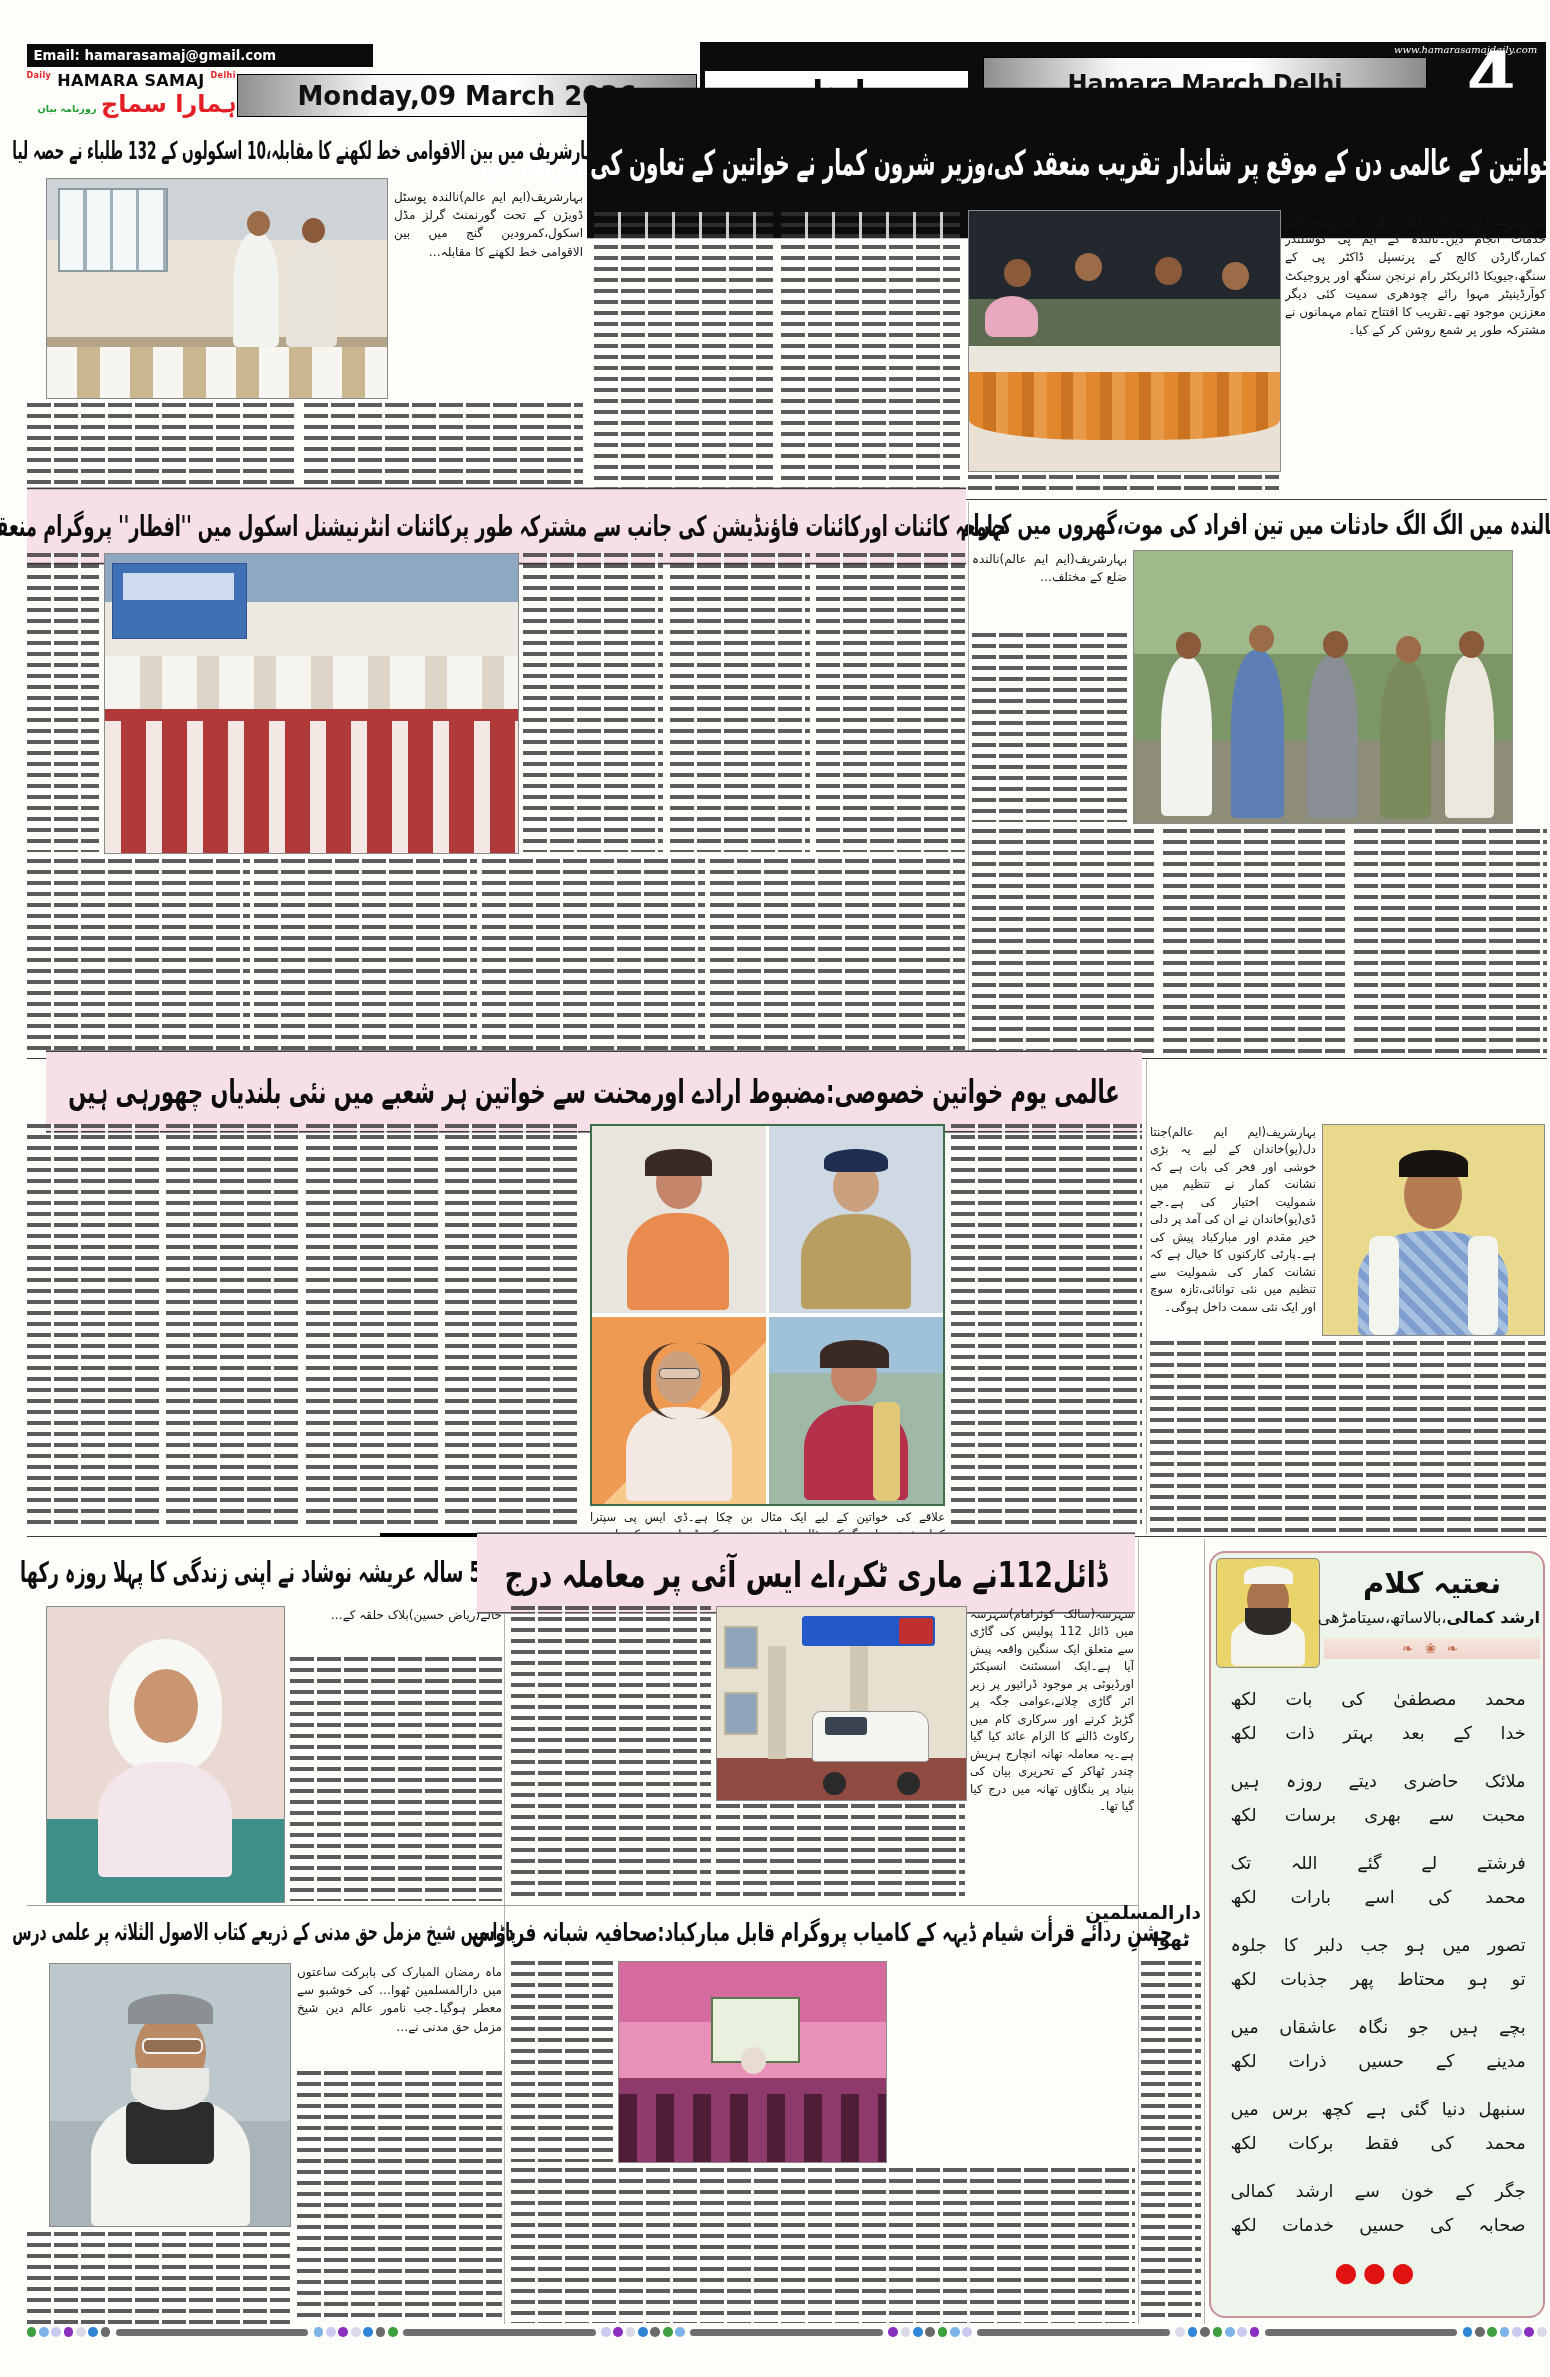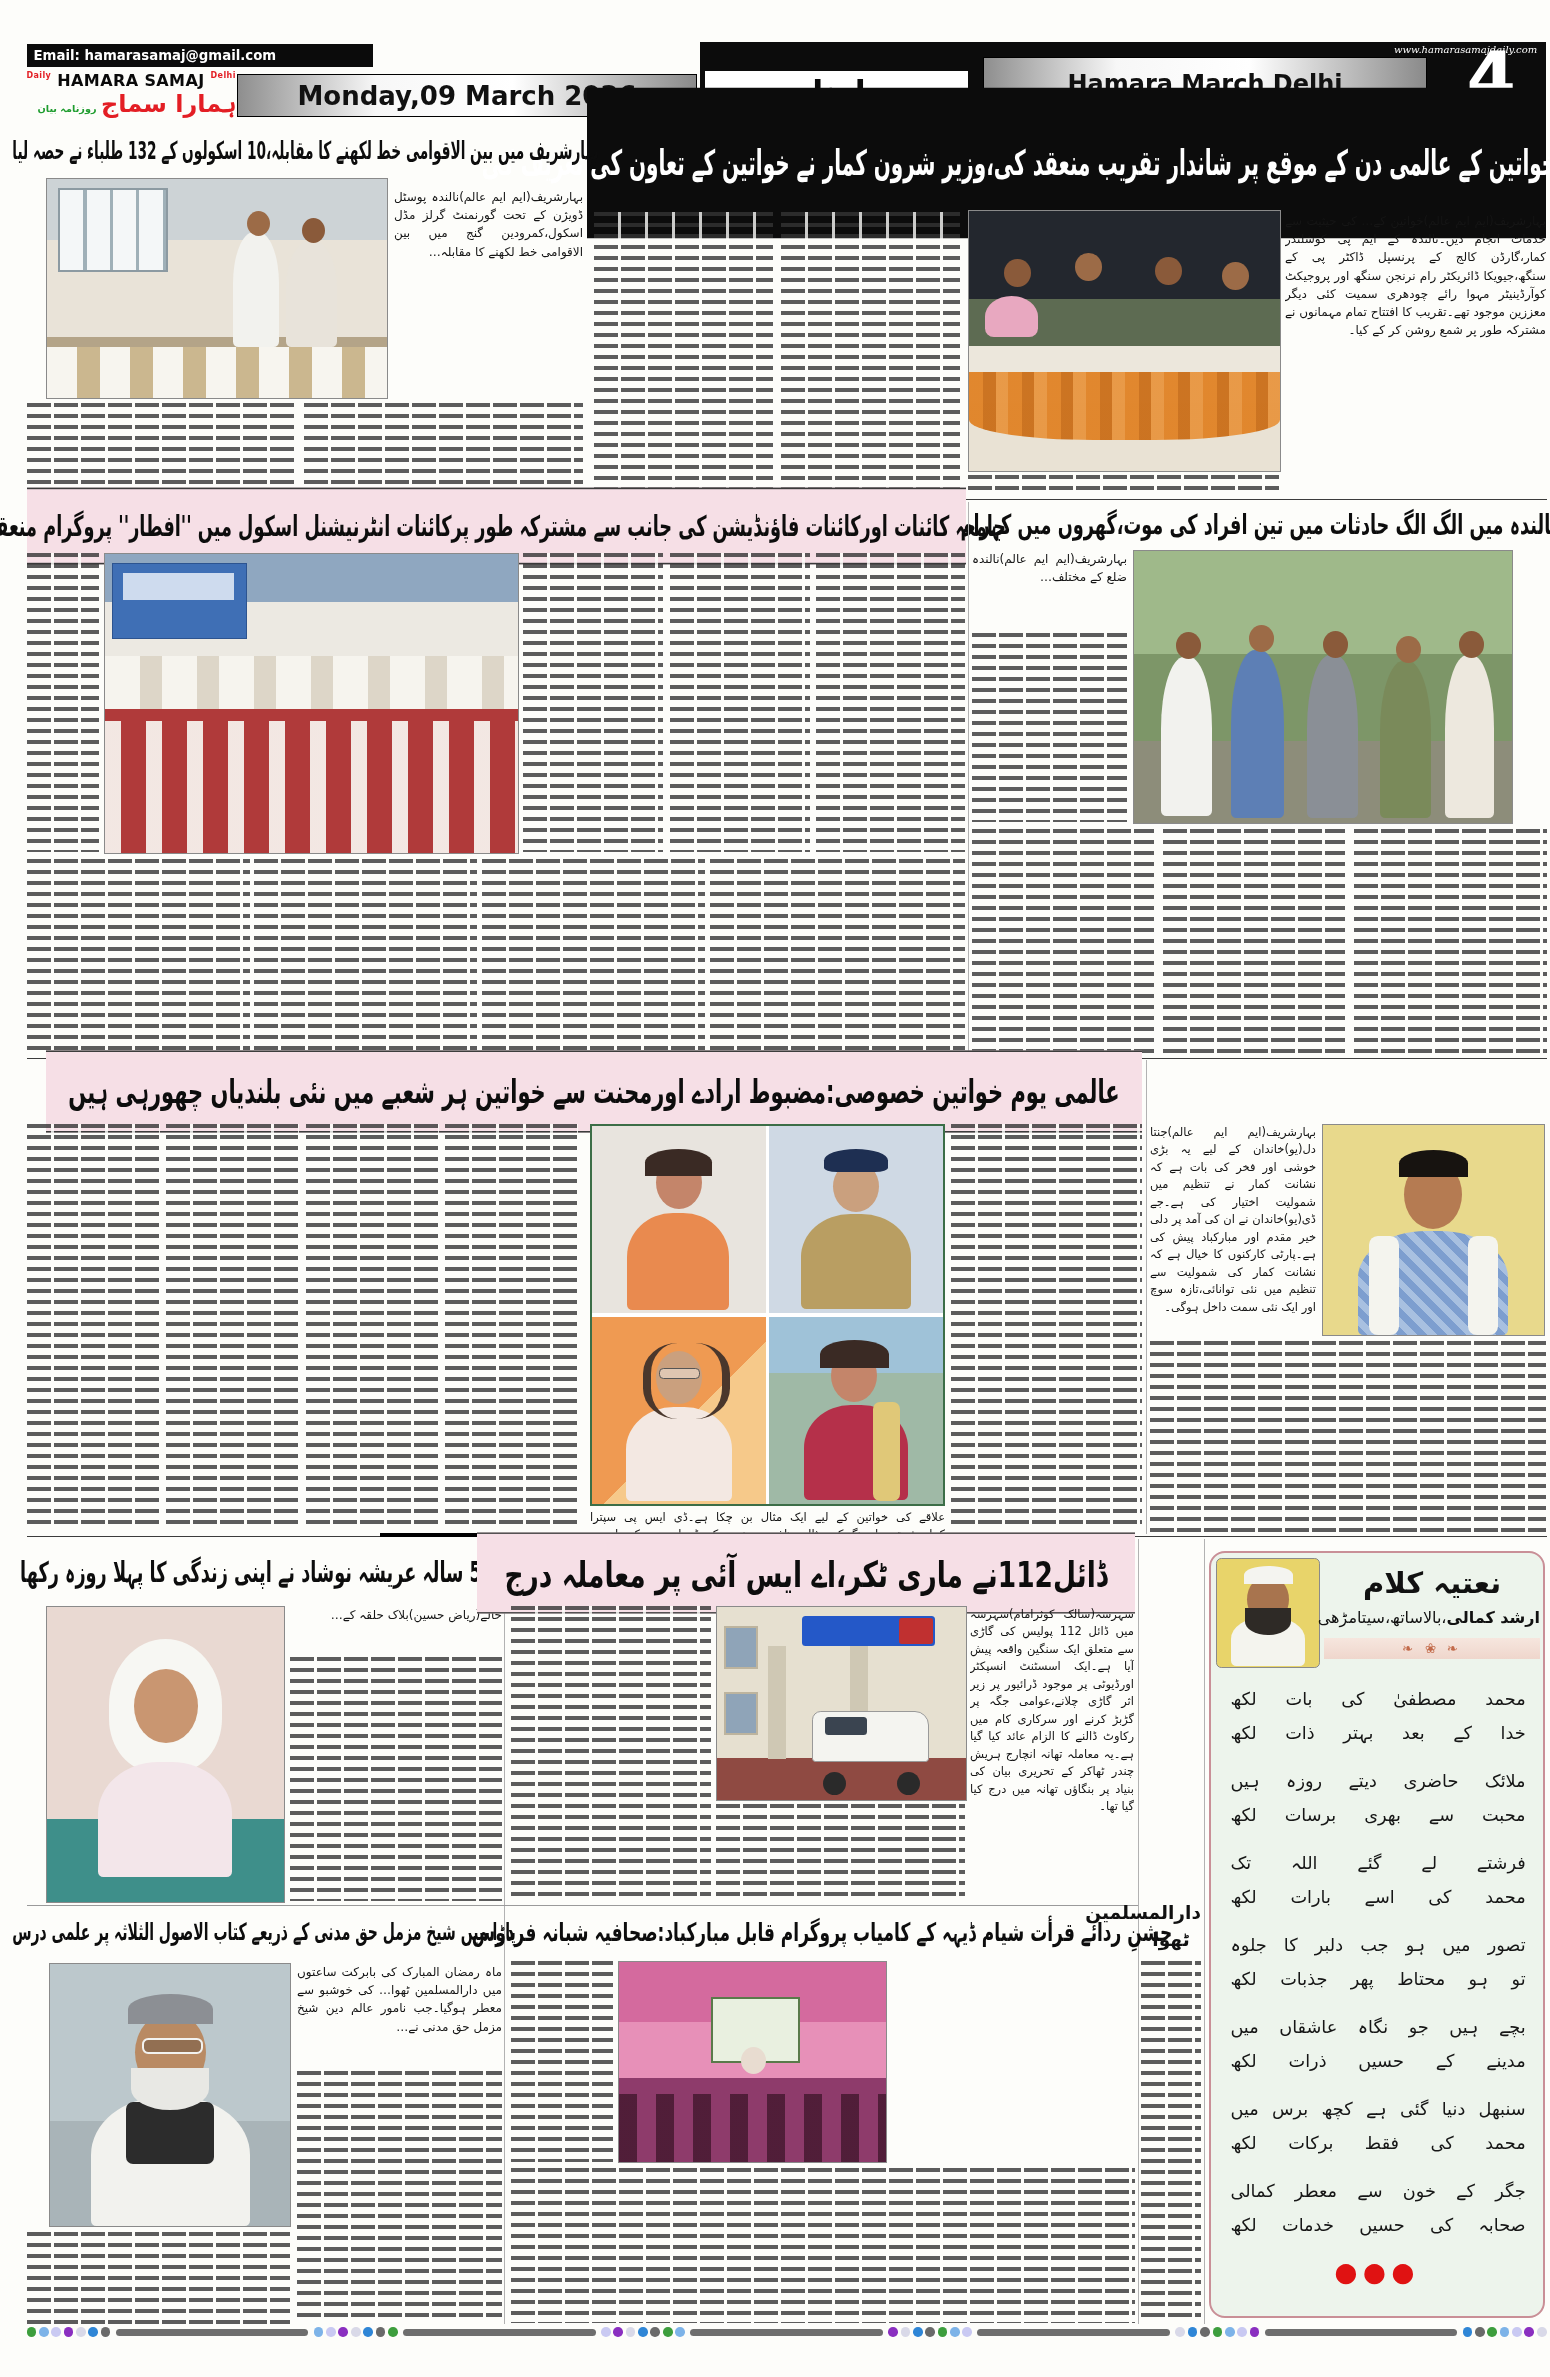--- a/index.html
+++ b/index.html
@@ -371,21 +371,21 @@
             <span>برکات</span>
             <span>لکھ</span>
           </div>
         </div>
         <div class="couplet">
           <div class="naat-line">
             <span>جگر</span>
             <span>کے</span>
             <span>خون</span>
             <span>سے</span>
-            <span>معطر</span>
+            <span>ارشد</span>
             <span>کمالی</span>
           </div>
           <div class="naat-line">
             <span>صحابہ</span>
             <span>کی</span>
             <span>حسیں</span>
             <span>خدمات</span>
             <span>لکھ</span>
           </div>
         </div>

